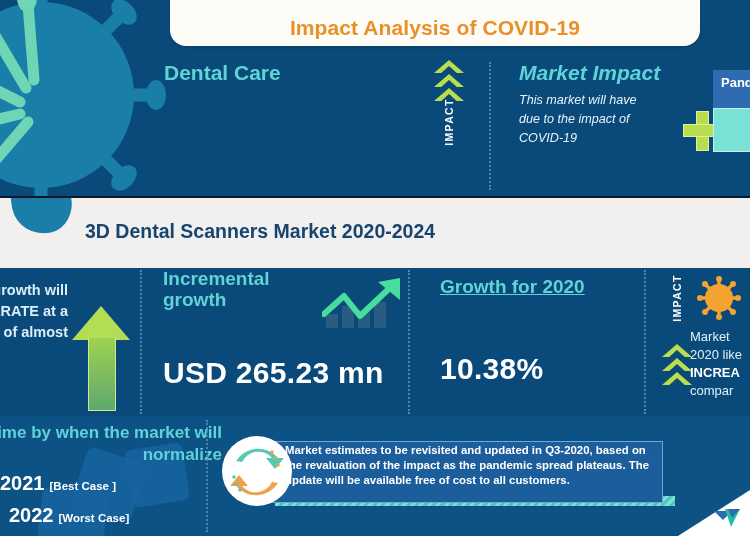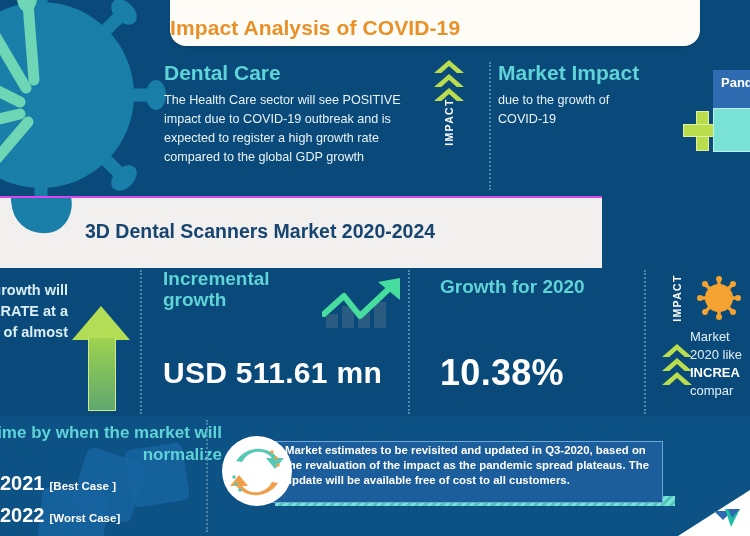--- a/index.html
+++ b/index.html
@@ -9,25 +9,25 @@
 
   
   .top-sec{position:absolute;left:0;top:0;width:750px;height:196px;background:#0a4a7a;overflow:hidden;}
 
   
   .virus-wrap{position:absolute;left:-92px;top:-38px;width:260px;height:266px;}
   .virus-body{position:absolute;left:40px;top:40px;width:186px;height:186px;border-radius:50%;background:#1a7fa8;}
 
   .hdr-box{position:absolute;left:170px;top:-22px;width:530px;height:68px;background:#fdfcf7;
            border-radius:16px;box-shadow:0 2px 3px rgba(0,0,0,.12);}
-  .hdr-title{position:absolute;left:0;right:0;bottom:6px;color:#e99128;
+  .hdr-title{position:absolute;left:0;right:0;bottom:6px;text-align:center;color:#e99128;
              font-size:21px;font-weight:bold;letter-spacing:.1px;}
 
   .col-health{position:absolute;left:164px;top:62px;width:248px;}
-  .col-market{position:absolute;left:498px;top:62px;width:180px;}
+  .col-market{position:absolute;left:519px;top:62px;width:180px;font-style:italic;}
   .sec-h{color:#5fd3d6;font-size:21px;font-weight:bold;margin:0 0 7px 0;line-height:1.05;}
   .sec-p{color:#e8f3f8;font-size:12.6px;line-height:1.5;margin:0;}
   .hl-green{color:#b9dd4c;font-weight:bold;}
 
   .impact-col{position:absolute;left:428px;top:60px;width:44px;height:130px;}
   .chev{position:absolute;left:6px;width:30px;height:13px;}
   .chev:before{content:"";position:absolute;left:0;top:0;width:0;height:0;
       border-left:15px solid transparent;border-right:15px solid transparent;border-bottom:13px solid #b9dd4c;}
   .chev:after{content:"";position:absolute;left:5px;top:6px;width:0;height:0;
       border-left:10px solid transparent;border-right:10px solid transparent;border-bottom:9px solid #0a4a7a;}
@@ -40,22 +40,22 @@
   .pan-head{height:38px;background:#2f6bb0;color:#fff;font-size:13px;font-weight:bold;
             padding:5px 0 0 8px;box-sizing:border-box;}
   .pan-sub{font-size:9px;font-weight:normal;text-align:right;padding-right:8px;}
   .pan-body{height:42px;background:#79e2d4;border:1px solid #bff1e8;}
   .plus{position:absolute;left:683px;top:111px;width:38px;height:38px;}
   .plus:before,.plus:after{content:"";position:absolute;background:#b9dd4c;border:1px solid #dff0a0;}
   .plus:before{left:13px;top:0;width:11px;height:38px;}
   .plus:after{left:0;top:13px;width:38px;height:11px;}
 
   
-  .band{position:absolute;left:0;top:196px;width:602px;height:72px;background:#f1f0ee;
-        border-top:2px solid #d946ef;border-bottom:2px solid #cfd9e4;overflow:hidden;}
+  .band{position:absolute;left:0;top:196px;width:750px;height:72px;background:#f1f0ee;
+        border-top:2px solid #0f172a;border-bottom:2px solid #cfd9e4;overflow:hidden;}
   .band-blob{position:absolute;left:10px;top:-42px;width:60px;height:78px;background:#1a7fa8;
              border-radius:50% 50% 45% 55%/60% 60% 40% 40%;transform:rotate(-12deg);}
   .band-title{position:absolute;left:85px;top:22px;color:#17456f;font-size:19.5px;font-weight:bold;}
 
   
   .mid-sec{position:absolute;left:0;top:268px;width:750px;height:148px;background:#0a4a7a;overflow:hidden;}
   .m-h{color:#5fd3d6;font-size:19px;font-weight:bold;line-height:1.12;}
   .m-v{color:#ffffff;font-size:30px;font-weight:bold;letter-spacing:.3px;}
 
   .cagr-txt{position:absolute;left:-62px;top:12px;width:130px;color:#d9eef6;font-size:14.5px;
@@ -151,34 +151,34 @@
         </g>
       </svg>
     </div>
 
     <div class="hdr-box">
       <div class="hdr-title">Impact Analysis of COVID-19</div>
     </div>
 
     <div class="col-health">
       <div class="sec-h">Dental Care</div>
-      <p class="sec-p">The Health Care sector will see POSITIVE  impact due to COVID-19 outbreak and is expected to register a high growth rate compared to the global GDP growth</p>
     </div>
 
     <div class="impact-col">
       <div class="chev" style="top:0"></div>
       <div class="chev" style="top:14px"></div>
       <div class="chev" style="top:28px"></div>
       <div class="impact-lbl">IMPACT</div>
     </div>
     <div class="vdash" style="left:489px;top:62px;height:128px;"></div>
 
     <div class="col-market">
       <div class="sec-h">Market Impact</div>
-      <p class="sec-p" style="margin:0">due to the growth of</p>
+      <p class="sec-p" style="margin:0">This market will have</p>
+      <p class="sec-p" style="margin:0">due to the impact of</p>
       <p class="sec-p" style="margin:0">COVID-19</p>
     </div>
 
     <div class="plus"></div>
     <div class="pan-card">
       <div class="pan-head">
         <span>Pandemic</span>
         <div class="pan-sub">Impact</div>
       </div>
       <div class="pan-body"></div>
@@ -195,26 +195,26 @@
     <div class="cagr-txt">growth will ACCELERATE at a CAGR of almost</div>
     <div class="uparrow">
       <div class="head"></div>
         <div class="stem"></div>
     </div>
     <div class="vdash" style="left:140px;top:2px;height:144px;"></div>
 
     <div style="position:absolute;left:163px;top:0;width:165px;">
       <div class="m-h">Incremental growth</div>
     </div>
-    <div class="m-v" style="position:absolute;left:163px;top:88px;">USD 511.61 mn</div>
+    <div class="m-v" style="position:absolute;left:163px;top:88px;">USD 265.23 mn</div>
 
     <div class="vdash" style="left:408px;top:2px;height:144px;"></div>
 
-    <div class="m-h" style="position:absolute;left:440px;top:8px;width:200px;">Growth for 2020</div>
-    <div class="m-v" style="position:absolute;left:440px;top:84px;font-size:36px;">10.38%</div>
+    <div class="m-h" style="position:absolute;left:440px;top:8px;width:200px;text-decoration:underline;">Growth for 2020</div>
+    <div class="m-v" style="position:absolute;left:440px;top:84px;font-size:30px;">10.38%</div>
 
     <div class="vdash" style="left:644px;top:2px;height:144px;"></div>
 
     <div class="impact-col" style="left:656px;top:4px;">
       <div class="impact-lbl" style="top:20px;">IMPACT</div>
       <div class="chev" style="top:72px"></div>
       <div class="chev" style="top:86px"></div>
       <div class="chev" style="top:100px"></div>
     </div>
   </div>
@@ -266,21 +266,21 @@
   <div class="bot-sec">
     <div class="puzzle" style="left:78px;top:38px;width:62px;height:62px;border-radius:7px;transform:rotate(18deg);"></div>
     <div class="puzzle" style="left:128px;top:30px;width:58px;height:58px;border-radius:7px;transform:rotate(-9deg);"></div>
     <div class="puzzle" style="left:40px;top:74px;width:66px;height:52px;border-radius:7px;transform:rotate(7deg);"></div>
 
     <div class="norm-txt">time by when the market will normalize</div>
 
     <div class="case-row" style="left:0;top:56px;">
       <span class="case-y">2021</span><span class="case-l">[Best Case ]</span>
     </div>
-    <div class="case-row" style="left:0;top:88px;">
+    <div class="case-row" style="left:9px;top:88px;">
       <span class="case-y">2022</span><span class="case-l">[Worst Case]</span>
     </div>
 
     <div class="vdash" style="left:206px;top:4px;height:112px;"></div>
   </div>
 
   <div class="note-shadow"></div>
   <div class="note-card"></div>
   <div class="note-txt">Market estimates to be revisited and updated in Q3-2020, based on the revaluation of the impact as the pandemic spread plateaus. The update will be available free of cost to all customers.</div>
 

